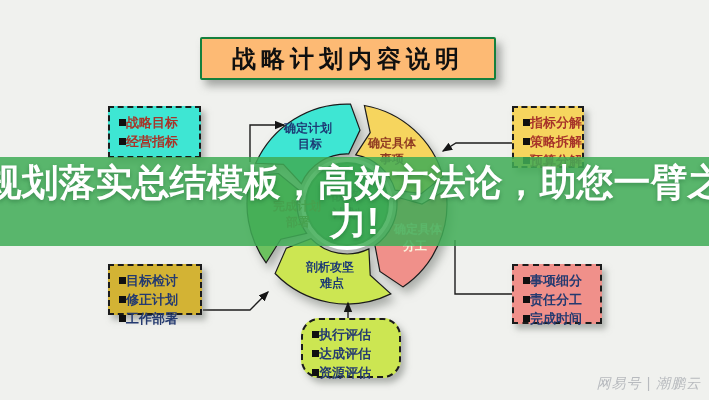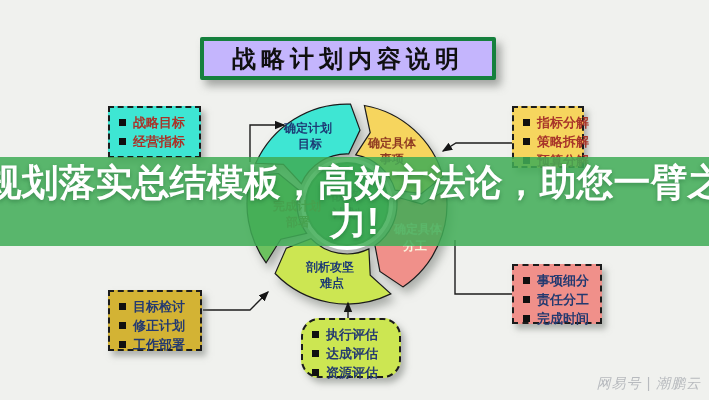--- a/index.html
+++ b/index.html
@@ -1,43 +1,43 @@
 <!DOCTYPE html>
 <html><head>
 <meta charset="utf-8">
 <style>
   html,body{margin:0;padding:0;}
   body{font-family:"Liberation Sans",sans-serif;background:#d8d8d8;}
   .stage{position:relative;width:709px;height:400px;background:#f0f1ee;overflow:hidden;}
 
   .title{
     position:absolute;left:200px;top:37px;width:296px;height:43px;
-    background:#c4b5fd;border:4px solid #15803d;border-radius:2px;
+    background:#fdba74;border:2px solid #15803d;border-radius:2px;
     box-sizing:border-box;display:flex;align-items:center;justify-content:center;
     font-family:"Liberation Serif",serif;font-weight:bold;font-size:24px;
     letter-spacing:5px;color:#101010;
     box-shadow:5px 6px 8px rgba(100,104,100,.55);
   }
 
   .connectors{position:absolute;left:0;top:0;z-index:3;}
 
   .ibox{
     position:absolute;border:2px dashed #1b1b1b;box-sizing:border-box;
     padding-top:5px;z-index:4;
     box-shadow:4px 5px 6px rgba(110,115,110,.5);
   }
-  .row{display:flex;align-items:center;gap:7px;height:19px;padding-left:9px;}
+  .row{display:flex;align-items:center;gap:0;height:19px;padding-left:9px;}
   .blt{width:7px;height:7px;background:#101010;flex:0 0 auto;}
   .txt{font-family:"Liberation Serif",serif;font-weight:bold;font-size:13px;white-space:nowrap;}
 
   .box-tl{left:108px;top:106px;width:93px;height:52px;background:#3ee6d3;}
   .box-tl .txt{color:#a8352a;}
   .box-tr{left:512px;top:106px;width:72px;height:62px;background:#f6d55e;}
   .box-tr .txt{color:#a8352a;}
-  .box-bl{left:108px;top:290px;width:94px;height:61px;background:#d3b334;}
+  .box-bl{left:108px;top:264px;width:94px;height:51px;background:#d3b334;}
   .box-bl .txt{color:#243a70;}
   .box-bc{left:301px;top:318px;width:100px;height:60px;background:#cce652;border-radius:18px;}
   .box-bc .txt{color:#243a70;}
   .box-br{left:512px;top:264px;width:90px;height:60px;background:#f0908a;}
   .box-br .txt{color:#243a70;}
 
   .cycle{position:absolute;left:242px;top:99px;z-index:2;
          filter:drop-shadow(4px 6px 5px rgba(100,105,100,.5));}
   .segtxt{font-family:"Liberation Serif",serif;font-weight:bold;font-size:12px;}
   .st-cyan{fill:#1c3a74;} .st-yel{fill:#8f3a22;} .st-pink{fill:#fbf3dd;}

